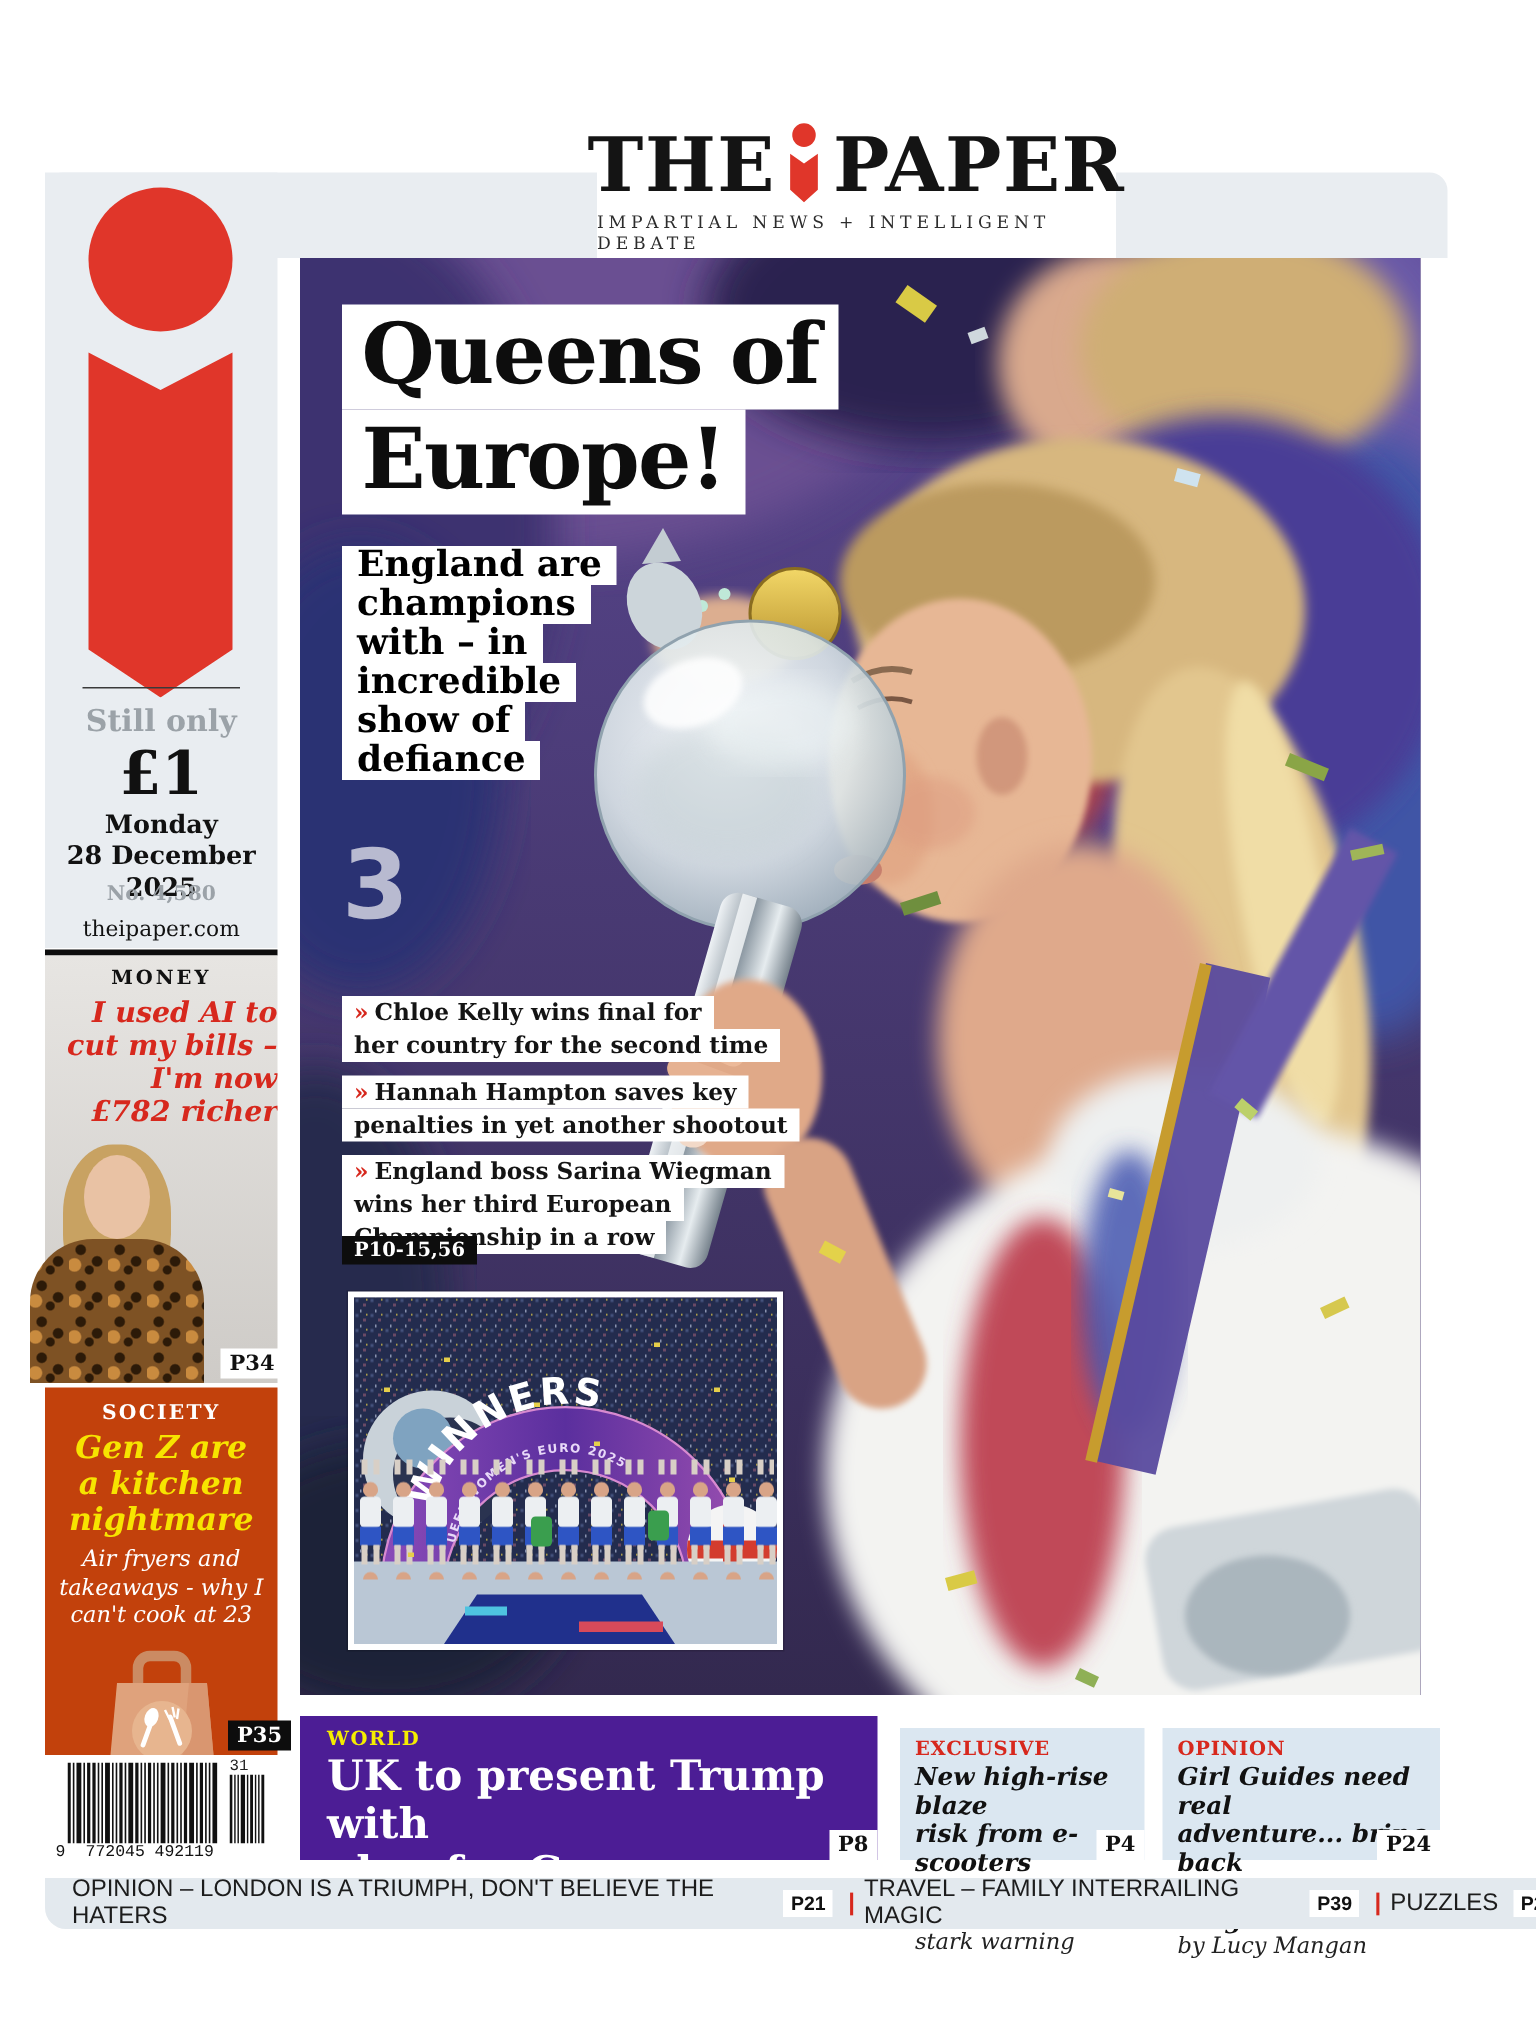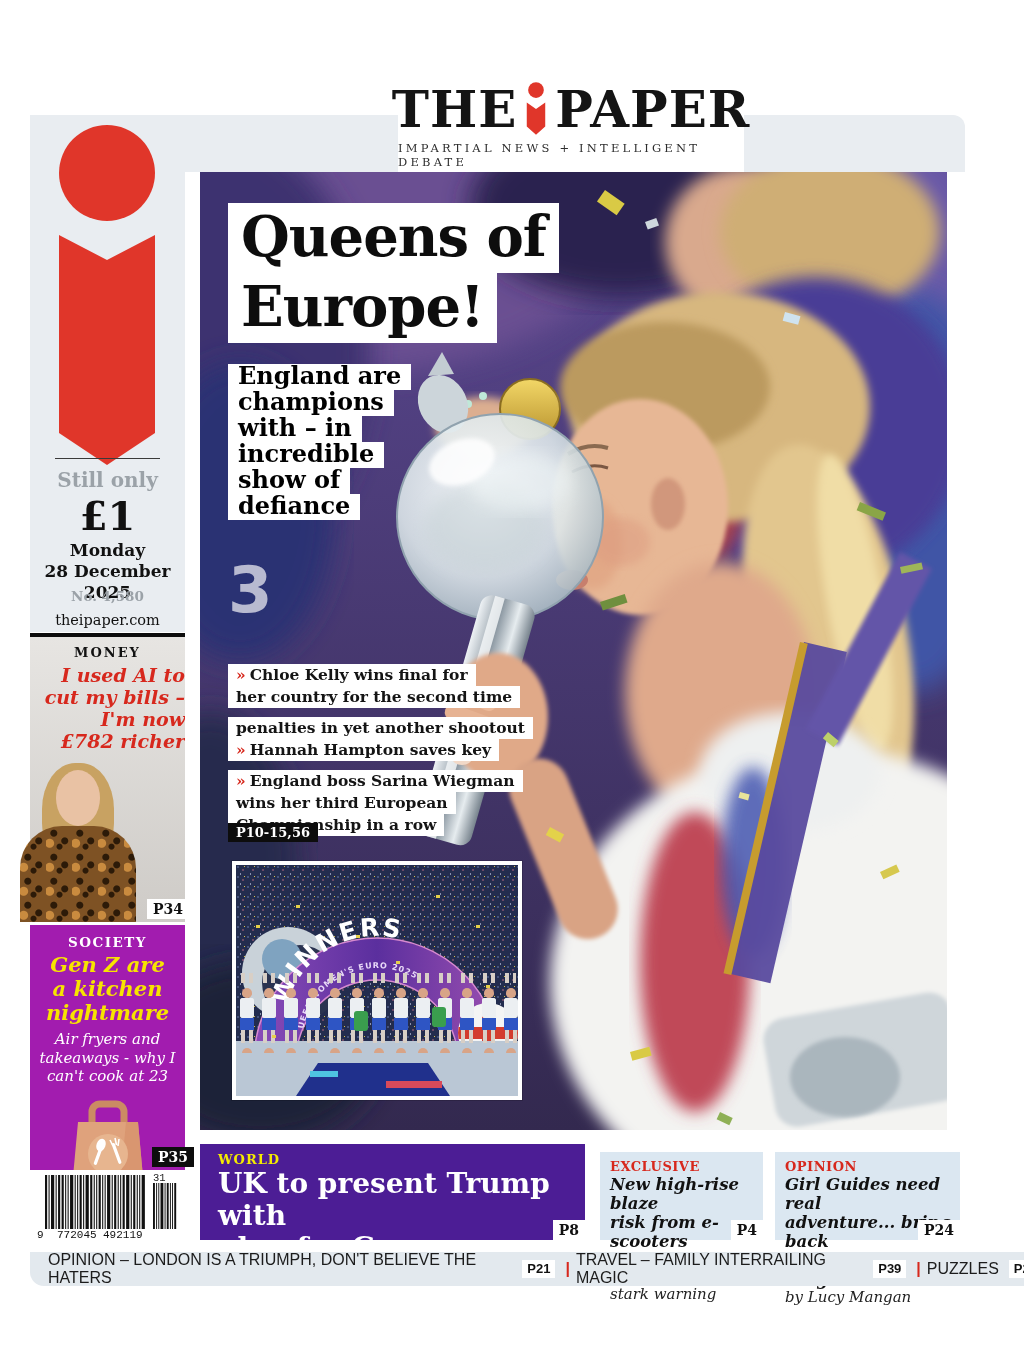--- a/index.html
+++ b/index.html
@@ -35,21 +35,21 @@
            background-image:radial-gradient(circle at 30% 30%, #2c1a08 0 3px, transparent 4px),
                             radial-gradient(circle at 72% 62%, #2c1a08 0 3px, transparent 4px),
                             radial-gradient(circle at 52% 86%, #2c1a08 0 2.5px, transparent 3.5px),
                             radial-gradient(circle at 14% 72%, #c98b3f 0 4px, transparent 5px);
            background-size:26px 24px;}
   .pbadge{background:#fff;color:#111;font-weight:700;font-size:14px;padding:1px 6px;line-height:18px;}
   .pbadge-dark{background:#0d0d0d;color:#fff;font-weight:700;font-size:14px;padding:1px 6px;line-height:18px;}
   .money-page{left:147px;top:899px;}
 
   
-  .society-panel{left:30px;top:925px;width:155px;height:245px;background:#a21caf;overflow:hidden;}
+  .society-panel{left:30px;top:925px;width:155px;height:245px;background:#c2410c;overflow:hidden;}
   .soc-kicker{width:100%;text-align:center;margin-top:9px;font-size:13.5px;font-weight:800;letter-spacing:1.5px;color:#fff;}
   .soc-headline{width:100%;text-align:center;margin-top:3px;font-size:21px;line-height:24px;font-weight:800;font-style:italic;color:#f7e400;}
   .soc-subhead{width:100%;text-align:center;margin-top:5px;font-size:15px;line-height:18.5px;font-style:italic;color:#fff;}
   .society-page{left:152px;top:1147px;}
 
   
   .barcode{left:37px;top:1172px;width:150px;height:78px;background:#fff;}
   .bc-digits{position:absolute;top:57px;font-family:"Liberation Mono",monospace;font-size:11px;color:#111;}
   .bc-sup{position:absolute;left:116px;top:0;font-family:"Liberation Mono",monospace;font-size:10.5px;color:#222;}
 
@@ -369,24 +369,24 @@
     <div class="bullet">
       <div class="strip">
           <span><span class="mark">»</span><span>Chloe Kelly wins final for</span></span>
         </div>
       <div class="strip">
           <span>her country for the second time</span>
         </div>
     </div>
     <div class="bullet">
       <div class="strip">
+          <span><span class="mark">»</span><span>Hannah Hampton saves key</span></span>
+        </div>
+      <div class="strip">
           <span>penalties in yet another shootout</span>
-        </div>
-      <div class="strip">
-          <span><span class="mark">»</span><span>Hannah Hampton saves key</span></span>
         </div>
     </div>
     <div class="bullet">
       <div class="strip">
           <span><span class="mark">»</span><span>England boss Sarina Wiegman</span></span>
         </div>
       <div class="strip">
           <span>wins her third European</span>
         </div>
       <div class="strip">

